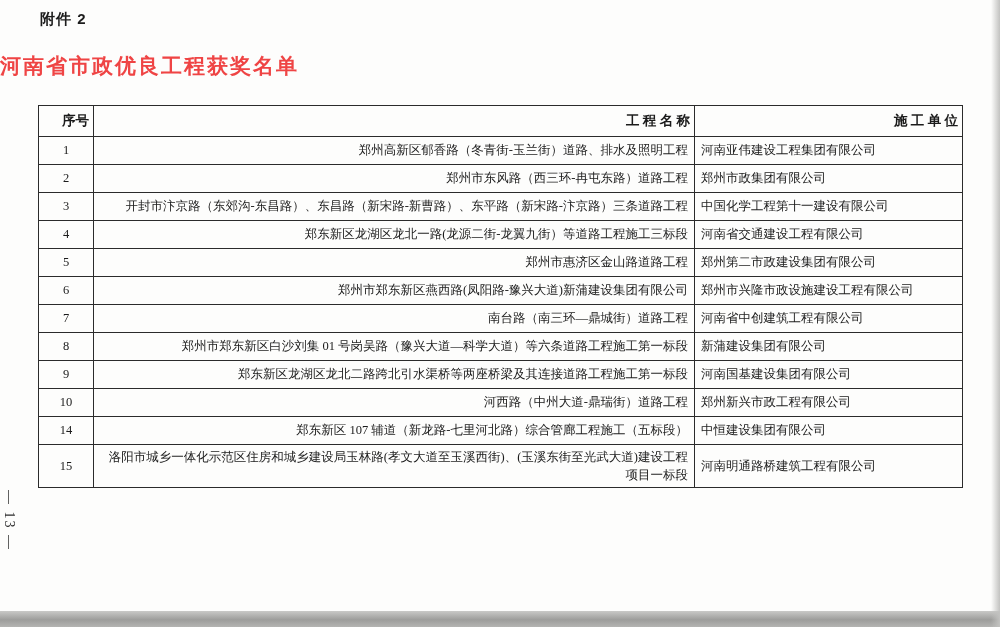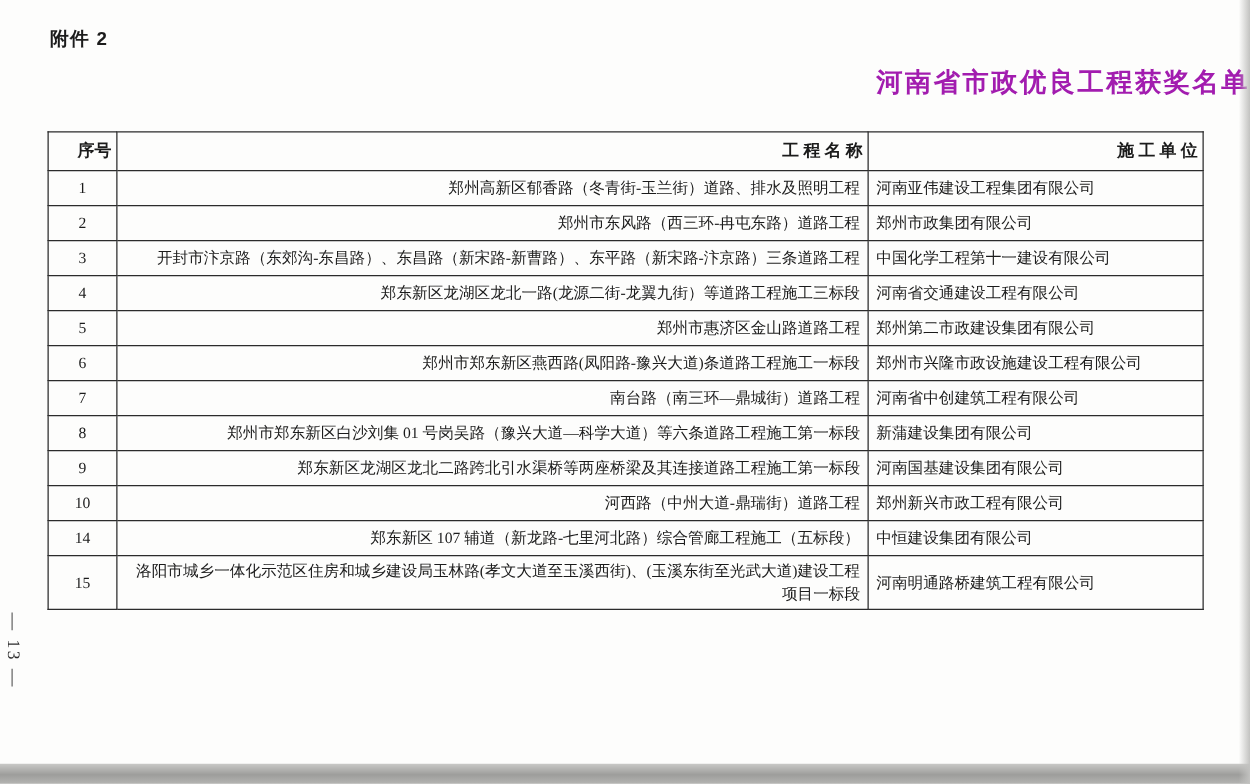--- a/index.html
+++ b/index.html
@@ -29,31 +29,30 @@
     background: linear-gradient(90deg, rgba(200,200,198,0) 0%, #c2c2c0 100%);
   }
   .attachment-label {
     position: absolute;
     left: 40px; top: 10px;
     font-family: "Liberation Sans", sans-serif;
     font-weight: bold;
     font-size: 15px;
     color: #1c1c1c;
     letter-spacing: 1px;
-    margin-top: 12px;
   }
   .doc-title {
     position: absolute;
     left: 0; top: 52px;
     width: 1000px;
-    text-align: right;
+    text-align: left;
     font-family: "Liberation Sans", sans-serif;
     font-weight: bold;
     font-size: 21px;
-    color: #a21caf;
+    color: #ef4444;
     letter-spacing: 2px;
   }
   .page-number {
     position: absolute;
     left: 1px; top: 445px;
     height: 150px;
     writing-mode: vertical-rl;
     text-align: center;
     font-size: 14px;
     color: #2a2a2a;
@@ -142,21 +141,21 @@
         </tr>
 
         <tr>
           <td class="cell-no">5</td>
           <td class="cell-proj">郑州市惠济区金山路道路工程</td>
           <td class="cell-comp">郑州第二市政建设集团有限公司</td>
         </tr>
 
         <tr>
           <td class="cell-no">6</td>
-          <td class="cell-proj">郑州市郑东新区燕西路(凤阳路-豫兴大道)条道路工程施工一标段</td>
+          <td class="cell-proj">郑州市郑东新区燕西路(凤阳路-豫兴大道)新蒲建设集团有限公司</td>
           <td class="cell-comp">郑州市兴隆市政设施建设工程有限公司</td>
         </tr>
 
         <tr>
           <td class="cell-no">7</td>
           <td class="cell-proj">南台路（南三环—鼎城街）道路工程</td>
           <td class="cell-comp">河南省中创建筑工程有限公司</td>
         </tr>
 
         <tr>

